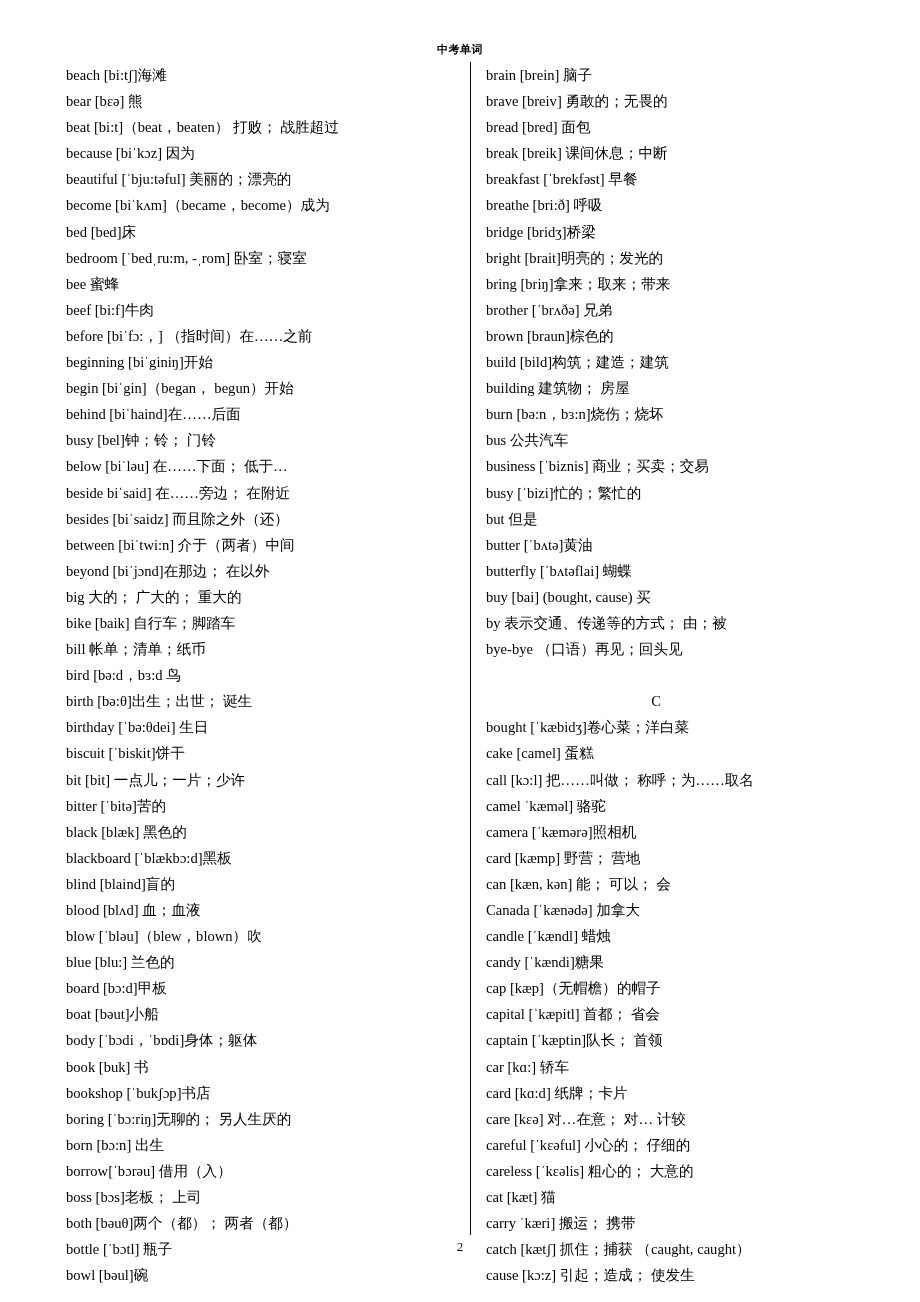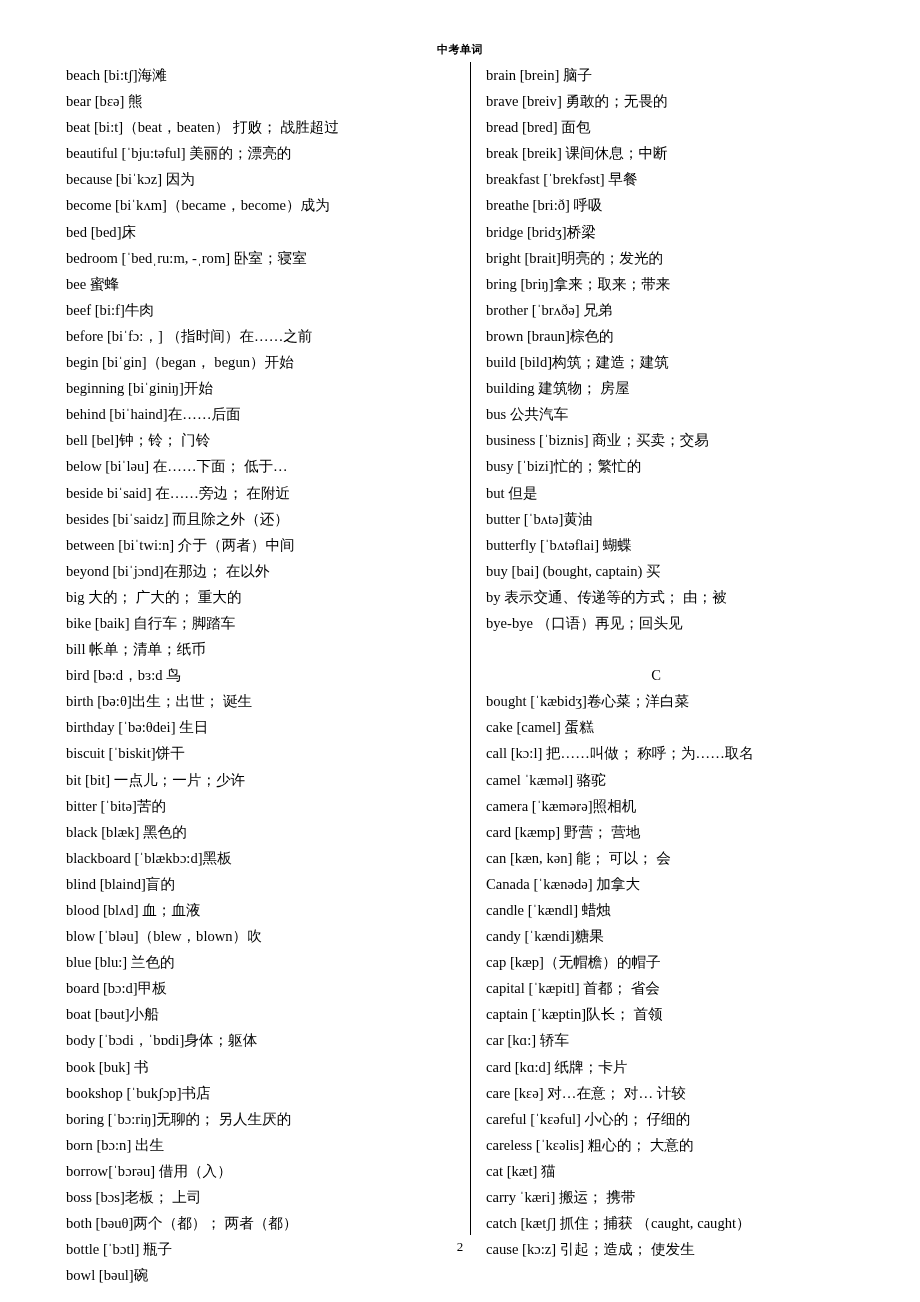--- a/index.html
+++ b/index.html
@@ -96,32 +96,32 @@
   <div class="doc-title">中考单词</div>
 
   <div class="divider"></div>
 
   <div class="columns">
 
     <div class="col col-left" id="left-col">
         <div class="entry">beach [bi:tʃ]海滩</div>
         <div class="entry">bear [bɛə]  熊</div>
         <div class="entry">beat [bi:t]（beat，beaten）  打败；  战胜超过</div>
+        <div class="entry">because [biˈkɔz]  因为</div>
         <div class="entry">beautiful [ˈbju:təful]  美丽的；漂亮的</div>
-        <div class="entry">because [biˈkɔz]  因为</div>
         <div class="entry">become [biˈkʌm]（became，become）成为</div>
         <div class="entry">bed [bed]床</div>
         <div class="entry">bedroom [ˈbedˌru:m, -ˌrom]  卧室；寝室</div>
         <div class="entry">bee  蜜蜂</div>
         <div class="entry">beef [bi:f]牛肉</div>
         <div class="entry">before [biˈfɔ:，]  （指时间）在……之前</div>
+        <div class="entry">beginning   [biˈginiŋ]开始</div>
         <div class="entry">begin [biˈgin]（began，  begun）开始</div>
-        <div class="entry">beginning   [biˈginiŋ]开始</div>
         <div class="entry">behind [biˈhaind]在……后面</div>
-        <div class="entry">bell [bel]钟；铃；  门铃</div>
+        <div class="entry">busy [bel]钟；铃；  门铃</div>
         <div class="entry">below [biˈləu]  在……下面；  低于…</div>
         <div class="entry">beside biˈsaid]  在……旁边；  在附近</div>
         <div class="entry">besides [biˈsaidz]  而且除之外（还）</div>
         <div class="entry">between [biˈtwi:n]  介于（两者）中间</div>
         <div class="entry">beyond [biˈjɔnd]在那边；  在以外</div>
         <div class="entry">big  大的；  广大的；   重大的</div>
         <div class="entry">bike [baik]  自行车；脚踏车</div>
         <div class="entry">bill 帐单；清单；纸币</div>
         <div class="entry">bird [bə:d，bɜ:d  鸟</div>
         <div class="entry">birth [bə:θ]出生；出世；  诞生</div>
@@ -156,27 +156,28 @@
         <div class="entry">break [breik]  课间休息；中断</div>
         <div class="entry">breakfast [ˈbrekfəst]  早餐</div>
         <div class="entry">breathe [bri:ð]  呼吸</div>
         <div class="entry">bridge [bridʒ]桥梁</div>
         <div class="entry">bright [brait]明亮的；发光的</div>
         <div class="entry">bring [briŋ]拿来；取来；带来</div>
         <div class="entry">brother [ˈbrʌðə]  兄弟</div>
         <div class="entry">brown [braun]棕色的</div>
         <div class="entry">build [bild]构筑；建造；建筑</div>
         <div class="entry">building  建筑物；  房屋</div>
+        <div class="entry">burn [bə:n，bɜ:n]烧伤；烧坏</div>
         <div class="entry">bus  公共汽车</div>
         <div class="entry">business [ˈbiznis]   商业；买卖；交易</div>
         <div class="entry">busy [ˈbizi]忙的；繁忙的</div>
         <div class="entry">but  但是</div>
         <div class="entry">butter [ˈbʌtə]黄油</div>
         <div class="entry">butterfly [ˈbʌtəflai]  蝴蝶</div>
-        <div class="entry">buy [bai] (bought, captain)   买</div>
+        <div class="entry">buy [bai] (bought, cause)   买</div>
         <div class="entry">by 表示交通、传递等的方式；  由；被</div>
         <div class="entry">bye-bye  （口语）再见；回头见</div>
         <div class="spacer"></div>
         <div class="section-letter">C</div>
         <div class="entry">bought [ˈkæbidʒ]卷心菜；洋白菜</div>
         <div class="entry">cake [camel]    蛋糕</div>
         <div class="entry">call [kɔ:l]   把……叫做；  称呼；为……取名</div>
         <div class="entry">camel ˈkæməl]   骆驼</div>
         <div class="entry">camera [ˈkæmərə]照相机</div>
         <div class="entry">card [kæmp]   野营；   营地</div>

